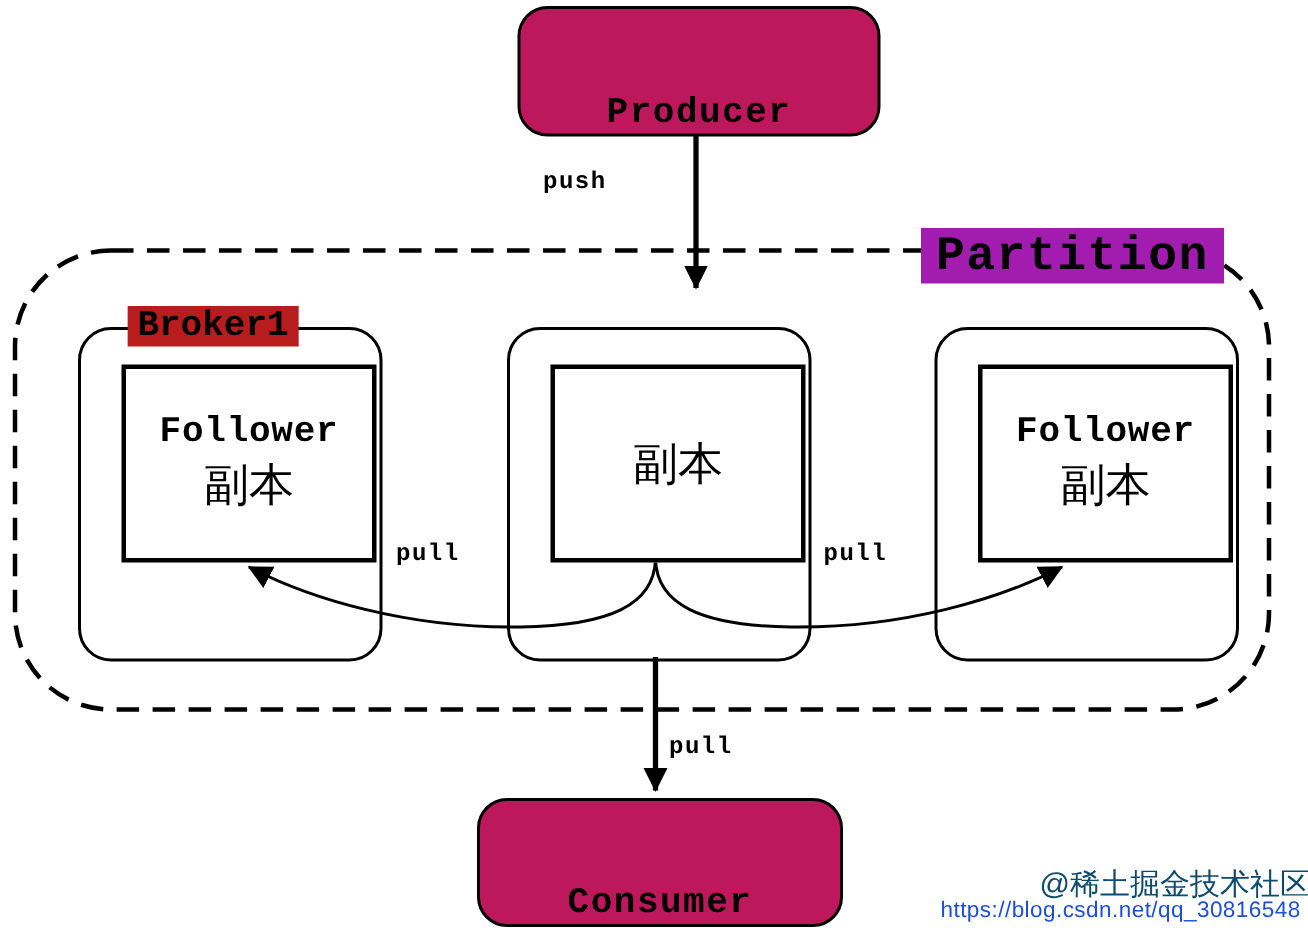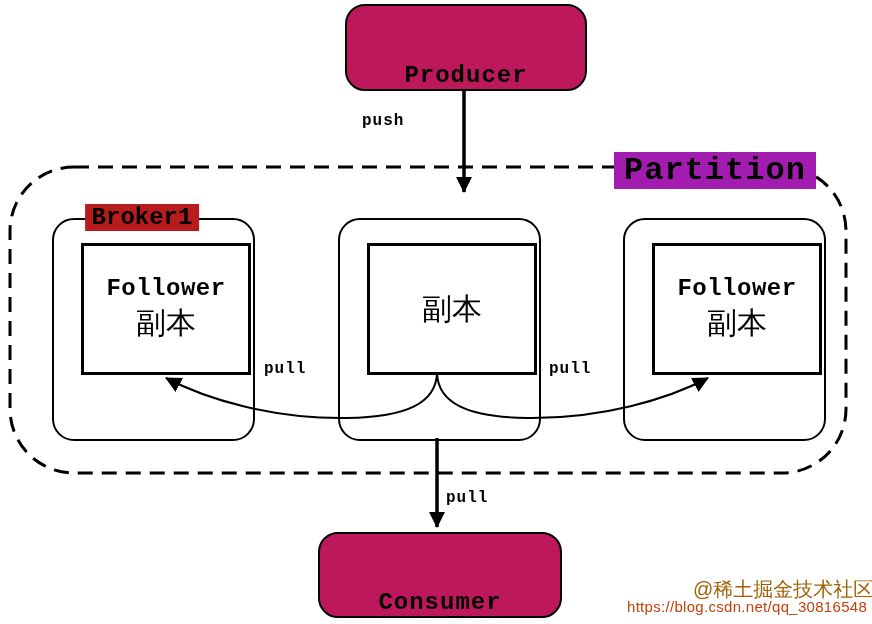--- a/index.html
+++ b/index.html
@@ -105,16 +105,16 @@
   </div>
 
   <div class="edge-label pull-left">pull</div>
   <div class="edge-label pull-right">pull</div>
   <div class="edge-label pull-bottom">pull</div>
 
   <div class="box consumer">
     <span>Consumer</span>
   </div>
 
-  <div class="wm-url" style="color: #c2410c;">https://blog.csdn.net/qq_30816548</div>
-  <div class="wm-community" style="color: #a16207;">@稀土掘金技术社区</div>
+  <div class="wm-url" style="color: #1d4ed8;">https://blog.csdn.net/qq_30816548</div>
+  <div class="wm-community" style="color: #0c4a6e;">@稀土掘金技术社区</div>
 
 </div>
 
 </body></html>

